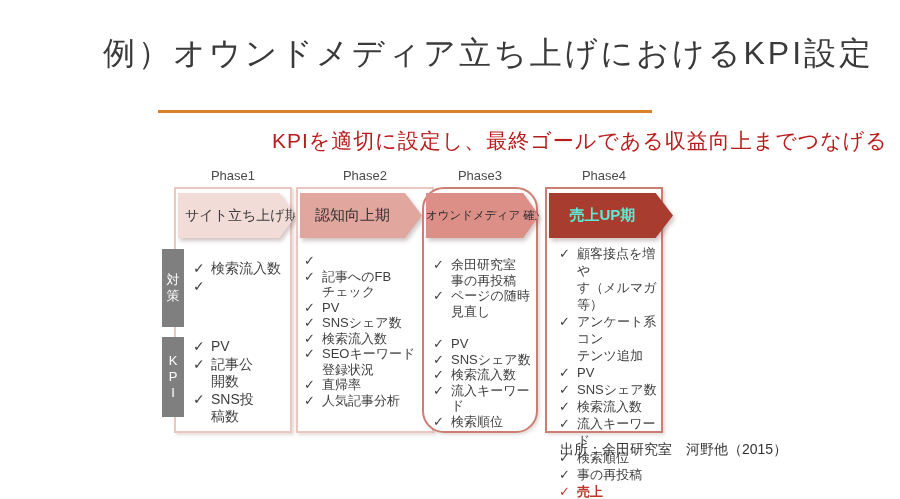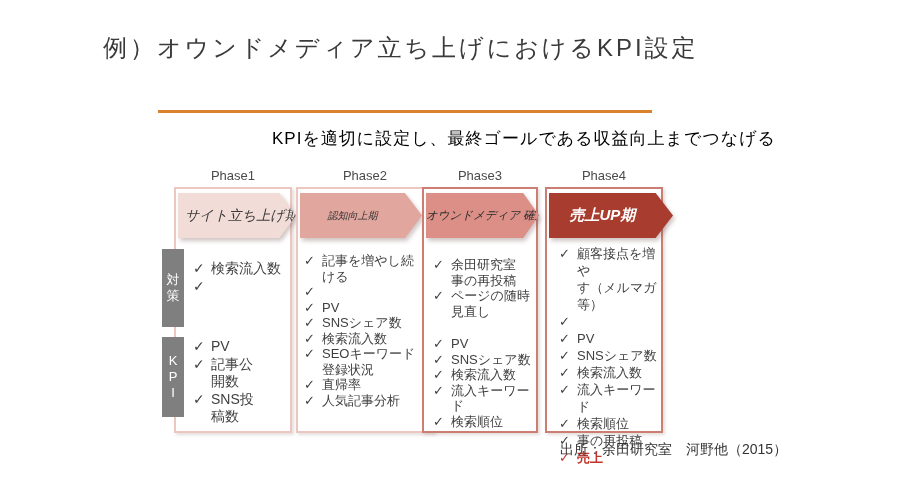--- a/index.html
+++ b/index.html
@@ -1,27 +1,27 @@
 <!DOCTYPE html>
 <html><head>
 <meta charset="utf-8">
 <style>
   html,body{margin:0;padding:0;background:#ffffff;}
   .slide{
     position:relative;width:900px;height:499px;background:#ffffff;overflow:hidden;
     font-family:"Liberation Sans","DejaVu Sans",sans-serif;color:#3a3a3a;
   }
   .title{
-    position:absolute;left:103px;top:32px;font-size:24px;font-weight:300;
+    position:absolute;left:103px;top:32px;font-size:32px;font-weight:300;
     letter-spacing:3px;color:#3a3a3a;white-space:nowrap;
   }
   .divider{position:absolute;left:158px;top:110px;width:494px;height:3px;}
   .subtitle{
-    position:absolute;left:272px;top:127px;font-size:17px;letter-spacing:1px;
-    color:#000000;white-space:nowrap;
+    position:absolute;left:272px;top:127px;font-size:21px;letter-spacing:1px;
+    color:#b91c1c;white-space:nowrap;
   }
   
   .col{position:absolute;top:187px;height:246px;border:2px solid;background:#fff;
        box-sizing:border-box;box-shadow:2px 2px 3px rgba(150,120,115,0.25);}
   .col1{left:174px;width:118px;}
   .col2{left:296px;width:138px;}
   .col3{left:422px;width:116px;}
   .col4{left:545px;width:118px;}
   .phase-label{
     position:absolute;top:-21px;left:50%;transform:translateX(-50%);
@@ -30,23 +30,23 @@
   }
   .arrow-wrap{position:absolute;top:4px;left:2px;filter:drop-shadow(2px 3px 2px rgba(120,90,85,0.35));}
   .arrow{
     height:45px;display:flex;align-items:center;
     clip-path:polygon(0 0,86% 0,100% 50%,86% 100%,0 100%);
   }
   .col1 .arrow{width:118px;}
   .col2 .arrow{width:122px;}
   .col3 .arrow{width:113px;}
   .col4 .arrow{width:124px;}
-  .stage{width:86%;text-align:center;white-space:nowrap;font-style:italic;}
+  .stage{width:86%;text-align:center;white-space:nowrap;}
   .col1 .stage{font-size:14px;text-align:left;padding-left:7px;}
-  .col2 .stage{font-size:10px;}
+  .col2 .stage{font-size:15px;}
   .col3 .stage{font-size:11.5px;}
   .col4 .stage{font-size:15px;font-weight:bold;}
   
   .list{position:absolute;left:0;right:0;}
   .col1 .list{top:71px;padding-left:17px;font-size:14px;line-height:17.5px;}
   .col2 .list{top:64px;padding-left:6px;font-size:13px;line-height:15.5px;}
   .col3 .list{top:68px;padding-left:9px;font-size:13px;line-height:15.5px;}
   .col4 .list{top:56px;padding-left:12px;font-size:13px;line-height:17px;}
   .col1 .group + .group{margin-top:43px;}
   .col3 .group + .group{margin-top:17px;}
@@ -113,25 +113,25 @@
     <div class="phase-label">Phase2</div>
     <div class="arrow-wrap">
       <div class="arrow" style="background: rgb(225, 166, 158);">
           <span class="stage" style="color: rgb(51, 51, 51);">認知向上期</span>
         </div>
     </div>
     <div class="list">
         <div class="group">
           <div class="item" style="color: rgb(63, 63, 63);">
             <span class="chk">✓</span>
-            <span class="txt">記事を増やし続
-ける</span>
-          </div>
-          <div class="item" style="color: rgb(63, 63, 63);">
-            <span class="chk">✓</span>
+          </div>
+          <div class="item" style="color: rgb(63, 63, 63);">
+            <span class="chk">✓</span>
+            <span class="txt">記事へのFB
+チェック</span>
           </div>
           <div class="item" style="color: rgb(63, 63, 63);">
             <span class="chk">✓</span>
             <span class="txt">PV</span>
           </div>
           <div class="item" style="color: rgb(63, 63, 63);">
             <span class="chk">✓</span>
             <span class="txt">SNSシェア数</span>
           </div>
           <div class="item" style="color: rgb(63, 63, 63);">
@@ -148,21 +148,21 @@
             <span class="txt">直帰率</span>
           </div>
           <div class="item" style="color: rgb(63, 63, 63);">
             <span class="chk">✓</span>
             <span class="txt">人気記事分析</span>
           </div>
         </div>
       </div>
   </div>
 
-  <div class="col col3" style="border-color: rgb(204, 126, 114);">
+  <div class="col col3" style="border-color: rgb(204, 126, 114); border-radius: 22px;">
     <div class="phase-label">Phase3</div>
     <div class="arrow-wrap">
       <div class="arrow" style="background: rgb(219, 143, 135);">
           <span class="stage" style="color: rgb(43, 43, 43);">オウンドメディア 確立期</span>
         </div>
     </div>
     <div class="list">
         <div class="group">
           <div class="item" style="color: rgb(63, 63, 63);">
             <span class="chk">✓</span>
@@ -197,32 +197,34 @@
             <span class="txt">検索順位</span>
           </div>
         </div>
       </div>
   </div>
 
   <div class="col col4" style="border-color: rgb(204, 126, 114);">
     <div class="phase-label">Phase4</div>
     <div class="arrow-wrap">
       <div class="arrow" style="background: rgb(168, 60, 47);">
-          <span class="stage" style="color: #ffffff;">売上UP期</span>
+          <span class="stage" style="color: #5eead4;">売上UP期</span>
         </div>
     </div>
     <div class="list">
         <div class="group">
           <div class="item" style="color: rgb(63, 63, 63);">
             <span class="chk">✓</span>
             <span class="txt">顧客接点を増や
 す（メルマガ等）</span>
           </div>
           <div class="item" style="color: rgb(63, 63, 63);">
             <span class="chk">✓</span>
+            <span class="txt">アンケート系コン
+テンツ追加</span>
           </div>
           <div class="item" style="color: rgb(63, 63, 63);">
             <span class="chk">✓</span>
             <span class="txt">PV</span>
           </div>
           <div class="item" style="color: rgb(63, 63, 63);">
             <span class="chk">✓</span>
             <span class="txt">SNSシェア数</span>
           </div>
           <div class="item" style="color: rgb(63, 63, 63);">

